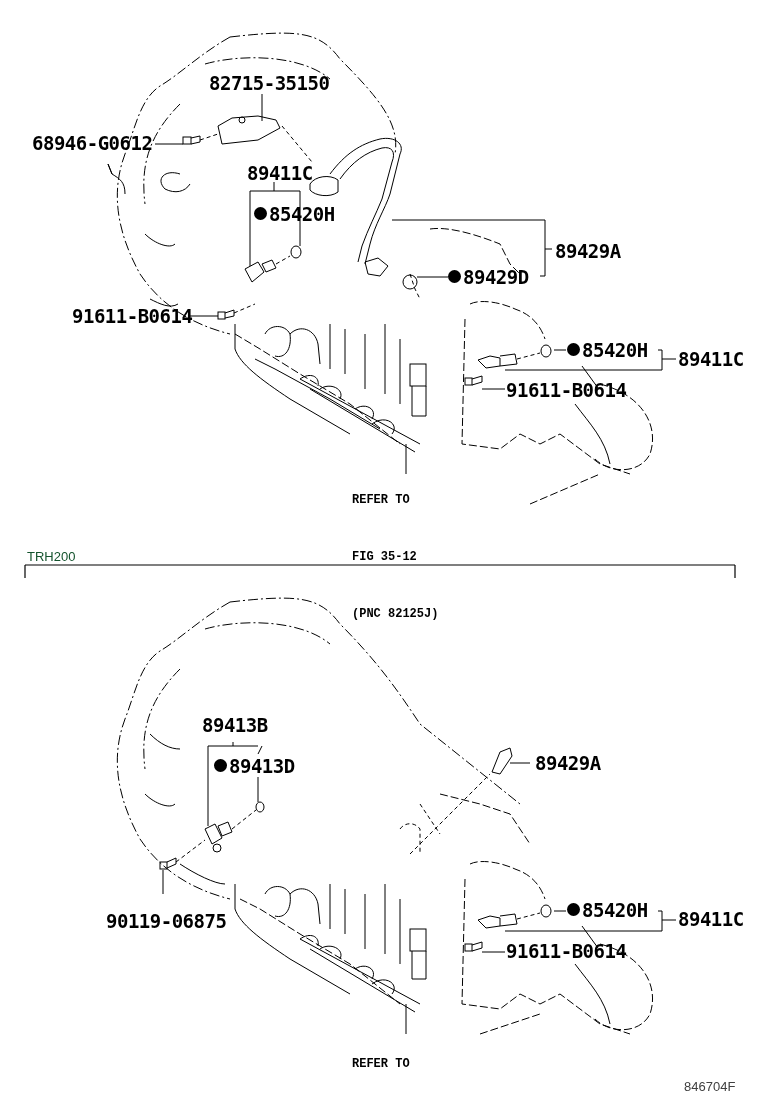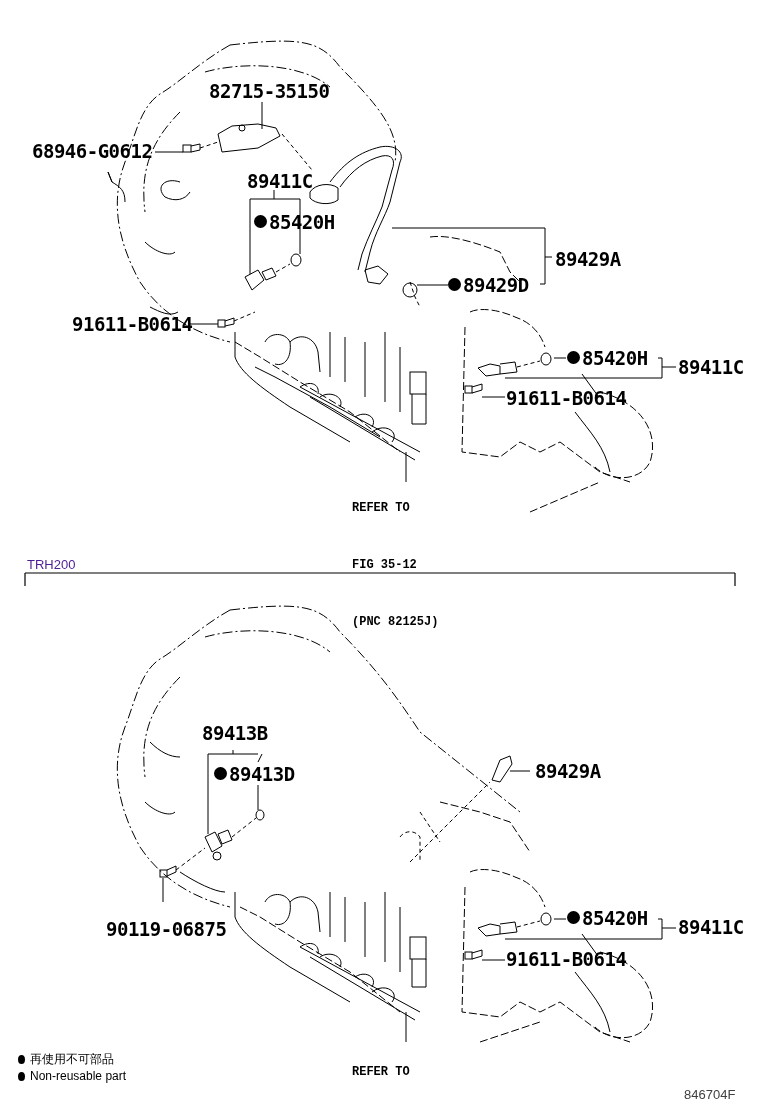--- a/index.html
+++ b/index.html
@@ -1,17 +1,17 @@
 <!DOCTYPE html>
 <html><head>
   <meta charset="utf-8">
   <style>
     html, body { margin: 0; padding: 0; background: #ffffff; }
     body { width: 760px; height: 1112px; position: relative; overflow: hidden; font-family: "DejaVu Sans Mono", monospace; }
-    .canvas { position: absolute; left: 0; top: 12px; width: 760px; height: 904px; }
+    .canvas { position: absolute; left: 0; top: 4px; width: 760px; height: 904px; }
     svg { position: absolute; left: 0; top: 0; }
     .lbl {
       position: absolute;
       font-family: "DejaVu Sans Mono", "Liberation Mono", monospace;
       font-weight: bold;
       font-size: 19px;
       color: #000;
       letter-spacing: -0.5px;
       white-space: nowrap;
       line-height: 1;
@@ -33,21 +33,21 @@
       font-weight: bold;
       line-height: 19px;
       color: #000;
       white-space: pre;
       cursor: pointer;
     }
     .variant {
       position: absolute;
       font-family: "Liberation Sans", sans-serif;
       font-size: 13px;
-      color: #4c1d95;
+      color: #14532d;
     }
     .legend {
       position: absolute;
       font-family: "Liberation Sans", sans-serif;
       font-size: 12px;
       color: #000;
       line-height: 17px;
     }
     .legend .row::before {
       content: "";
@@ -271,19 +271,15 @@
   <div class="lbl dot" style="left:567px; top:897px;">85420H</div>
   <div class="lbl" style="left:678px; top:906px;">89411C</div>
   <div class="lbl" style="left:506px; top:938px;">91611-B0614</div>
 
   <div class="refer" style="left:352px; top:1013px;">
     <div>REFER TO</div>
     <div>FIG 35-12</div>
     
   </div>
 
-  <div class="legend" style="left:18px; top:1039px;">
-    <div class="row">再使用不可部品</div>
-    <div class="row">Non-reusable part</div>
-  </div>
 
   <div class="figid" style="left:684px; top:1075px;">846704F</div>
 </div>
 
 </body></html>

